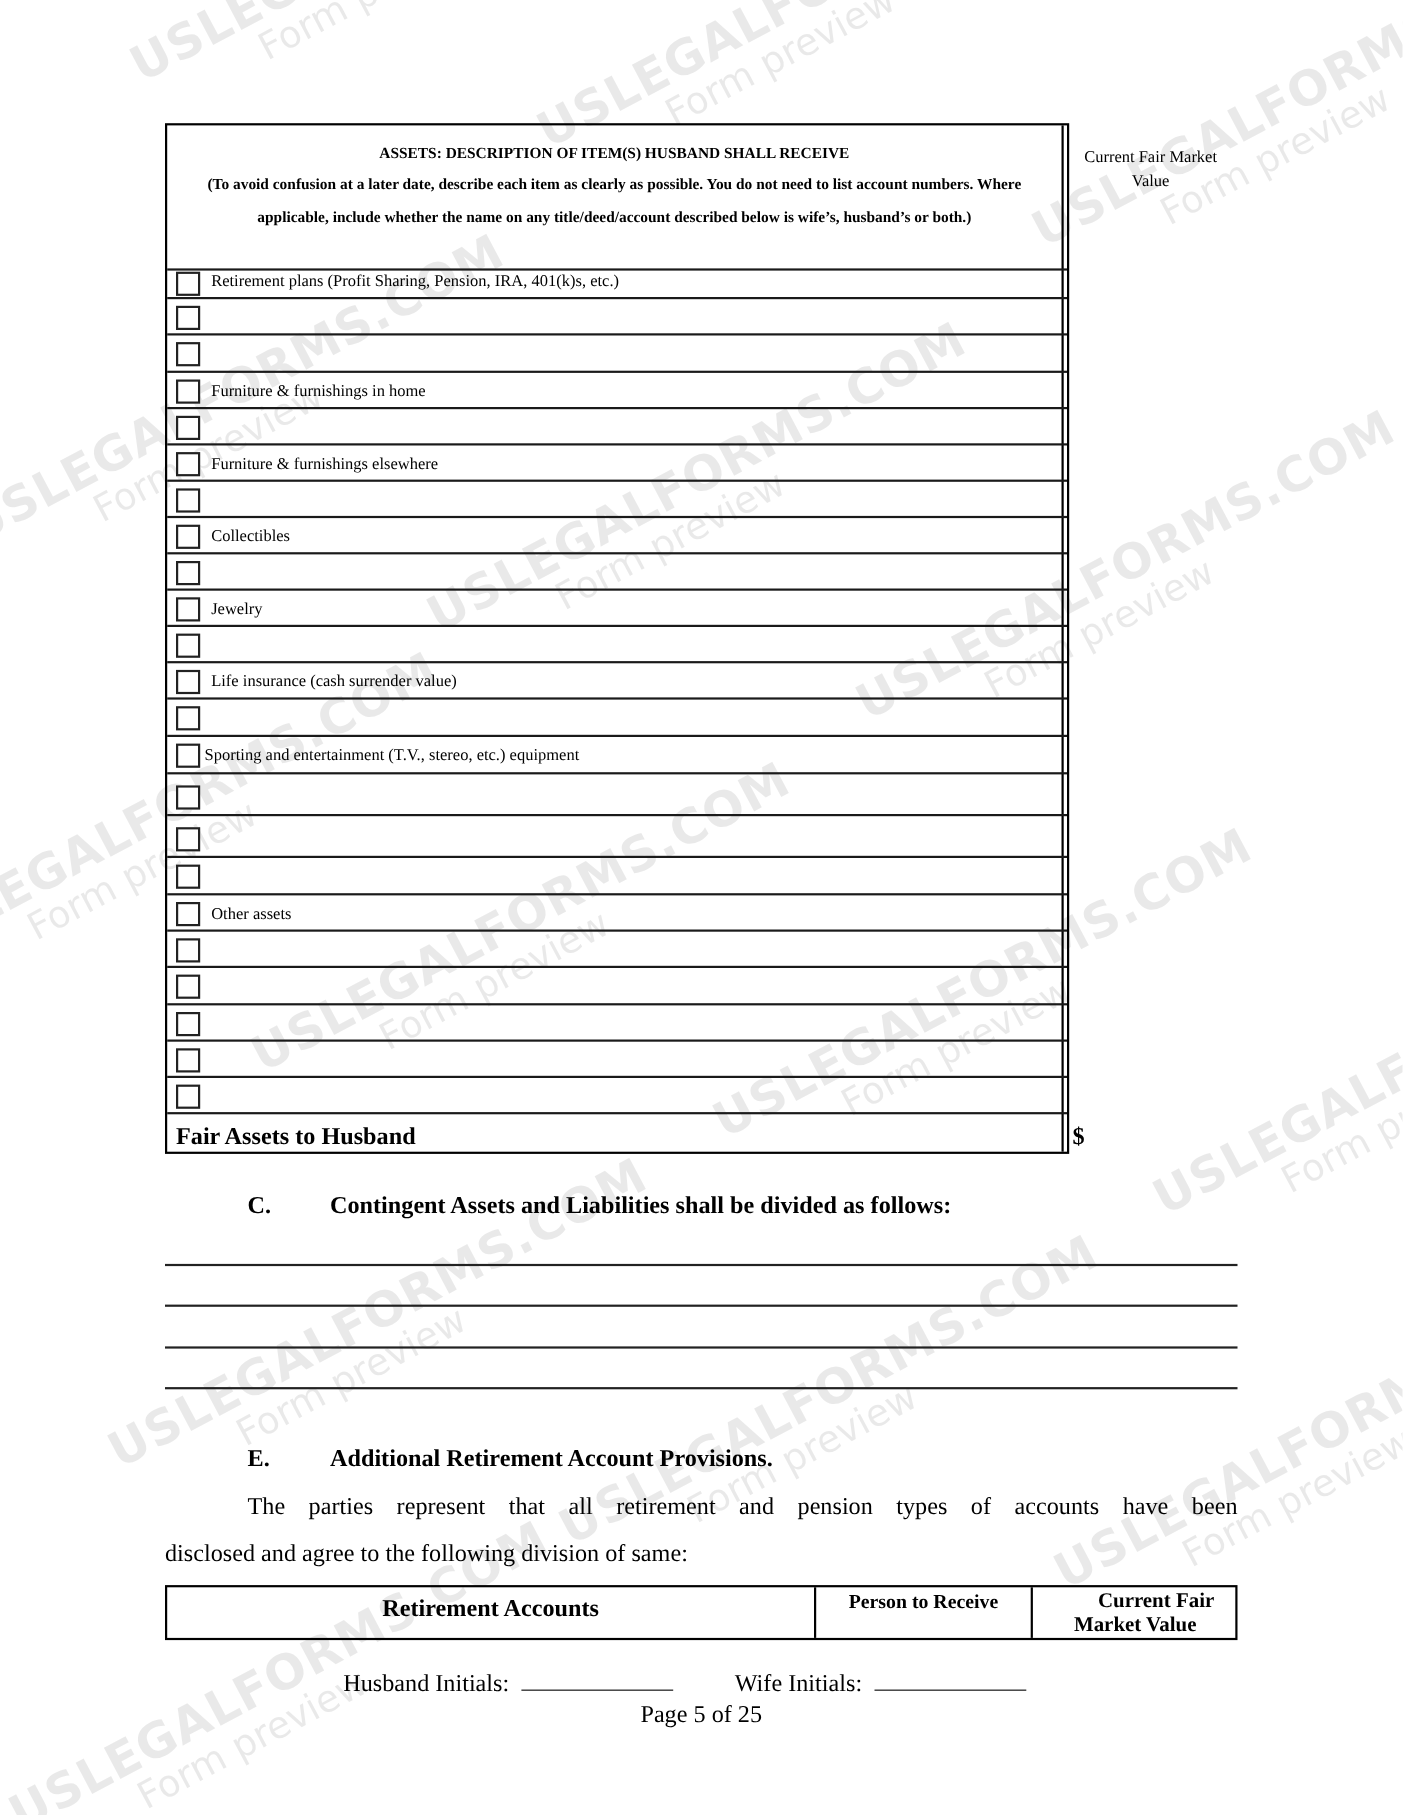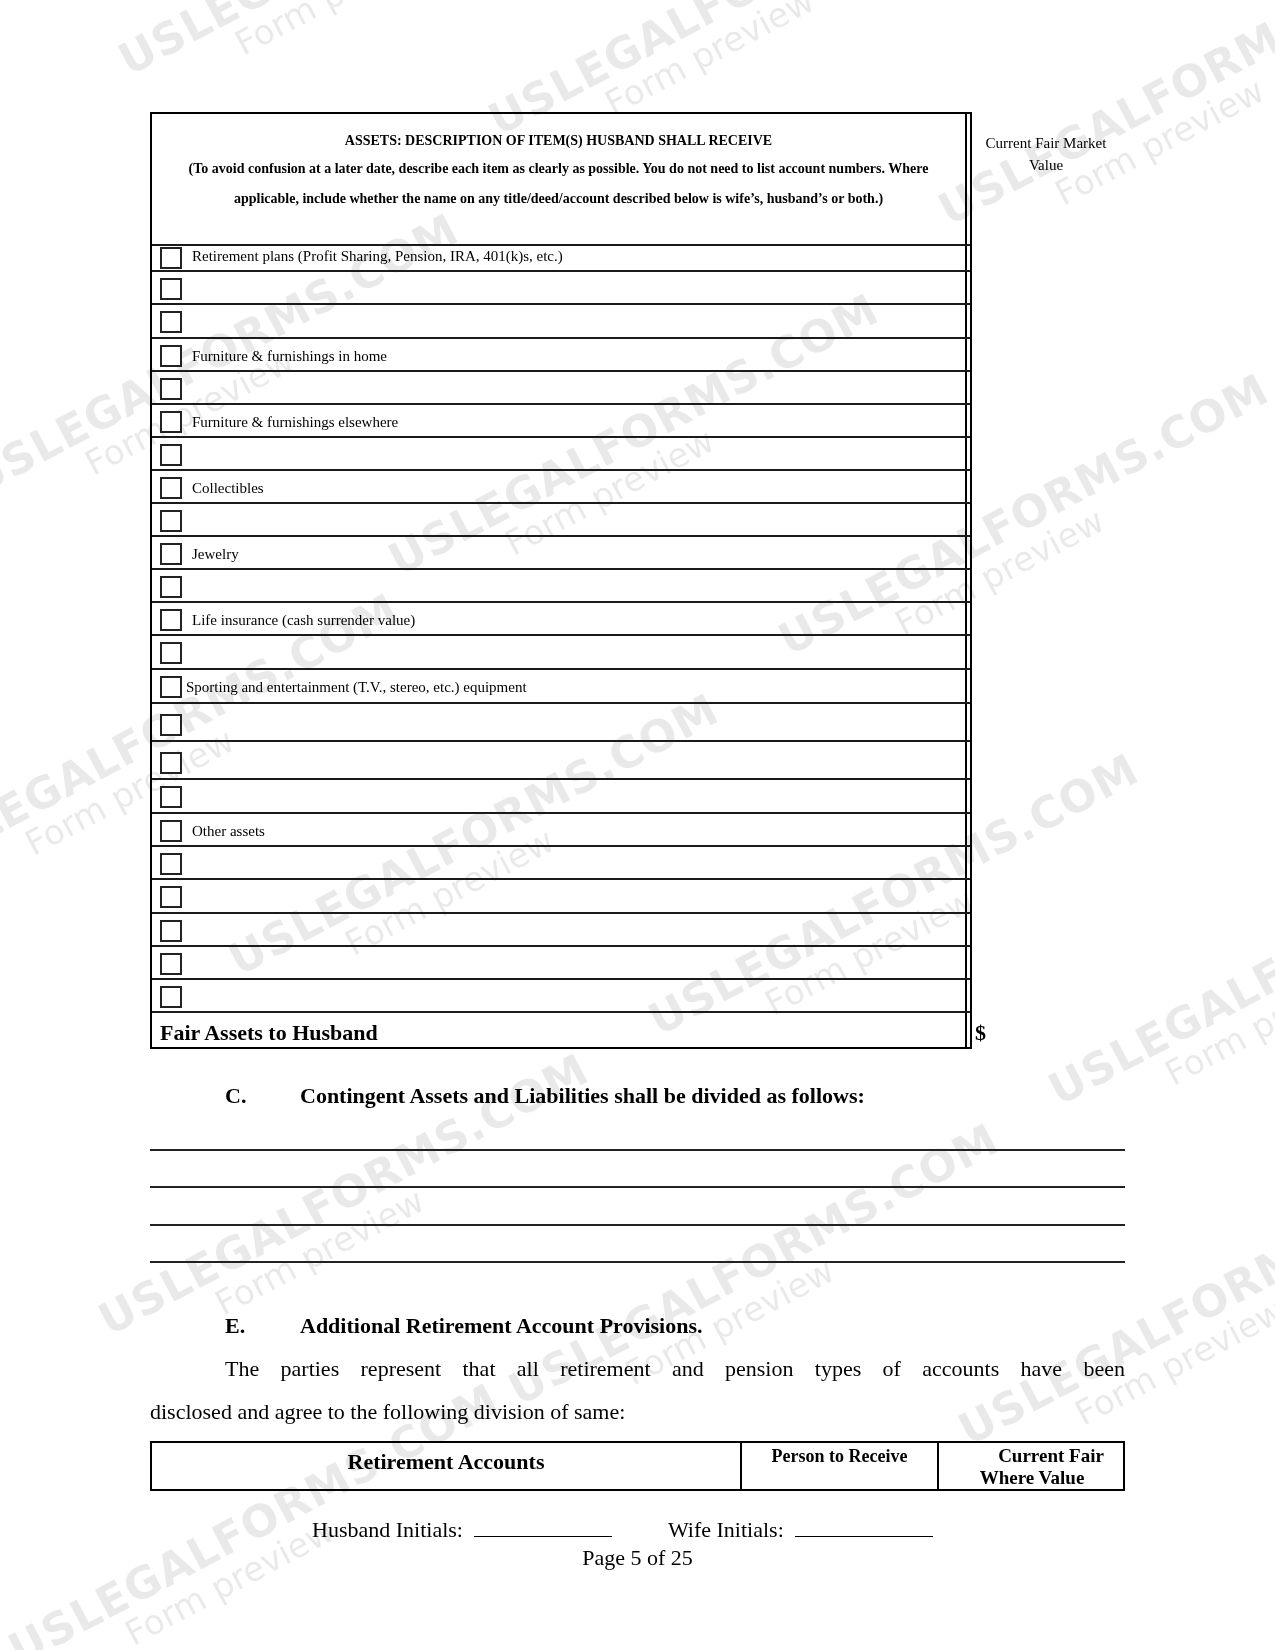--- a/index.html
+++ b/index.html
@@ -207,21 +207,21 @@
 <div class="abs section-head" style="left:300px; top:1313px;">Additional Retirement Account Provisions.</div>
 <div class="abs para" style="left:225px; top:1356px; width:900px; text-align:justify; text-align-last:justify;">The parties represent that all retirement and pension types of accounts have been</div>
 <div class="abs para" style="left:150px; top:1399px;">disclosed and agree to the following division of same:</div>
 
 <div id="ret-table">
   <div class="ret-div" style="left:588px;"></div>
   <div class="ret-div" style="left:785px;"></div>
   <div class="ret-h" style="left:0; width:588px; top:6px; font-size:22px;">Retirement Accounts</div>
   <div class="ret-h" style="left:590px; width:195px; top:3px; font-size:18px;">Person to Receive</div>
   <div class="ret-h" style="left:787px; width:224px; top:2px; font-size:19px; line-height:22px;">Current Fair</div>
-  <div class="ret-h" style="left:787px; width:186px; top:24px; font-size:19px; line-height:22px;">Where Value</div>
+  <div class="ret-h" style="left:787px; width:186px; top:24px; font-size:19px; line-height:22px;">Market Value</div>
 </div>
 
 <div class="abs footer" style="left:312px; top:1517px; white-space:nowrap;">
   <span>Husband Initials:</span>
   <span class="blank-line" style="width:138px; margin-left:6px;"></span>
   <span style="margin-left:50px;">Wife Initials:</span>
   <span class="blank-line" style="width:138px; margin-left:6px;"></span>
 </div>
 <div class="abs footer" style="left:0; width:1275px; text-align:center; top:1545px;">Page 5 of 25</div>
 

